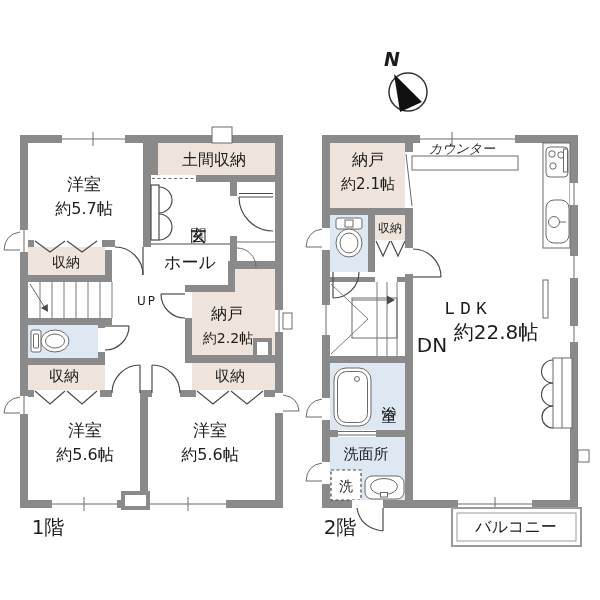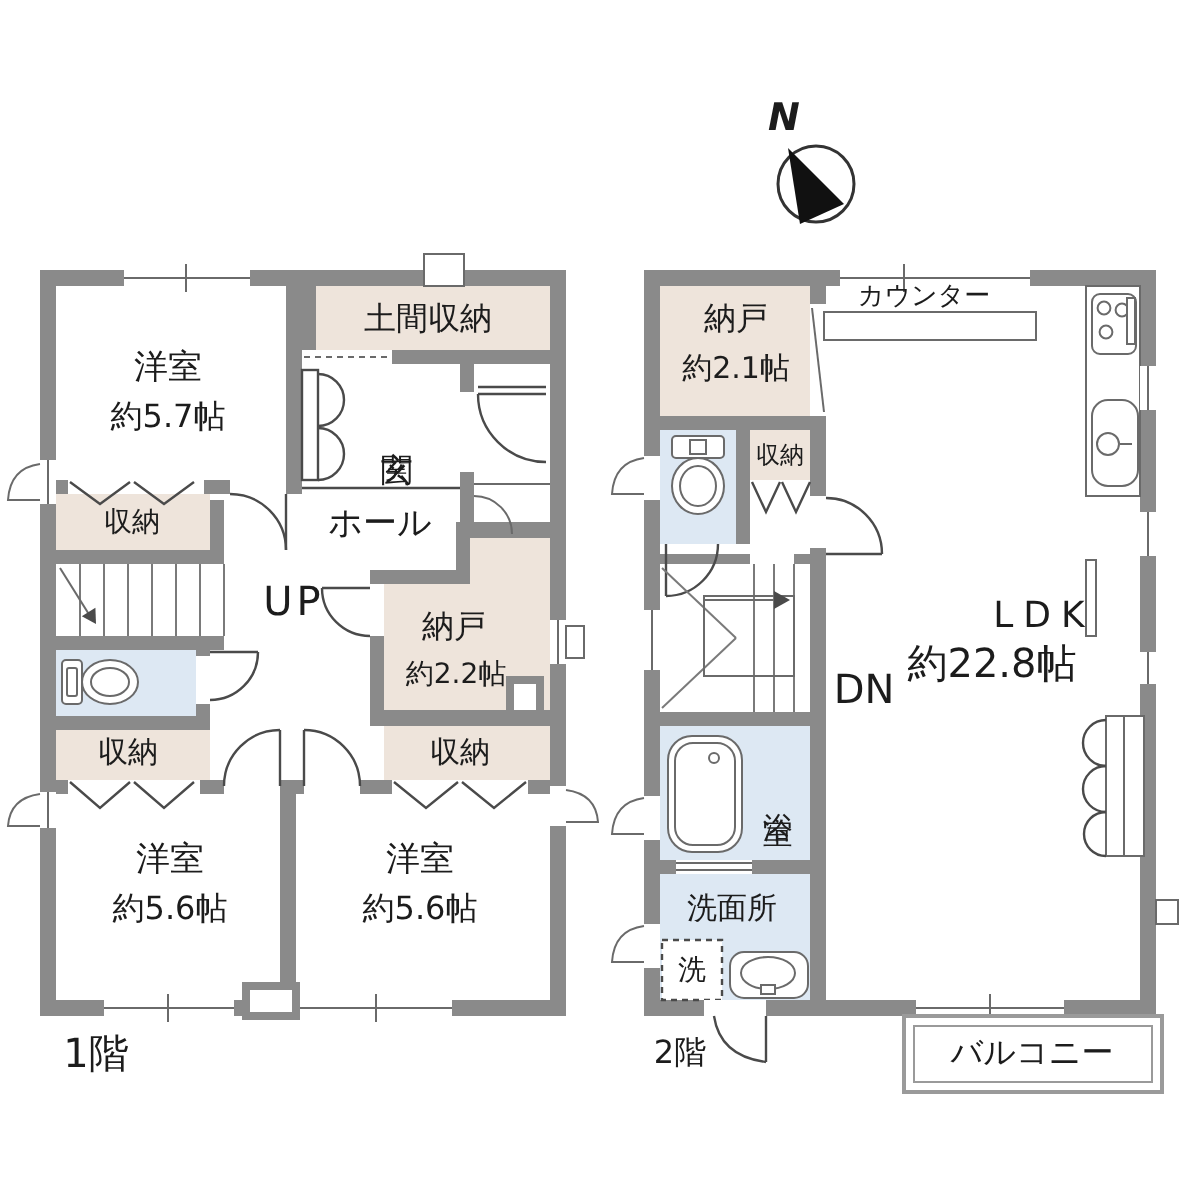--- a/index.html
+++ b/index.html
@@ -269,40 +269,40 @@
     <circle cx="408" cy="92" r="19" fill="#fff" stroke="#333" stroke-width="1.5"></circle>
     <polygon class="north" points="394,74 422,102 400,112"></polygon>
   </g>
 </svg>
 
 <div class="lbl" style="left:84px;top:185px;font-size:17px;">洋室</div>
 <div class="lbl" style="left:84px;top:209px;font-size:16px;">約5.7帖</div>
 <div class="lbl" style="left:214px;top:160px;font-size:16px;">土間収納</div>
 <div class="lbl vert" style="left:198px;top:215px;font-size:16px;">玄関</div>
 <div class="lbl" style="left:190px;top:263px;font-size:17px;">ホール</div>
-<div class="lbl" style="left:147px;top:301px;font-size:20px;letter-spacing:2px;">UP</div>
+<div class="lbl" style="left:147px;top:301px;font-size:12px;letter-spacing:2px;">UP</div>
 <div class="lbl" style="left:66px;top:262px;font-size:14px;">収納</div>
 <div class="lbl" style="left:227px;top:314px;font-size:16px;">納戸</div>
 <div class="lbl" style="left:228px;top:338px;font-size:14px;text-align:center;">約2.2帖</div>
 <div class="lbl" style="left:64px;top:377px;font-size:15px;">収納</div>
 <div class="lbl" style="left:230px;top:377px;font-size:15px;">収納</div>
 <div class="lbl" style="left:85px;top:431px;font-size:17px;">洋室</div>
 <div class="lbl" style="left:85px;top:455px;font-size:16px;">約5.6帖</div>
 <div class="lbl" style="left:210px;top:431px;font-size:17px;">洋室</div>
 <div class="lbl" style="left:210px;top:455px;font-size:16px;">約5.6帖</div>
 <div class="lbl" style="left:48px;top:527px;font-size:20px;">1階</div>
 
 <div class="lbl" style="left:368px;top:160px;font-size:16px;">納戸</div>
 <div class="lbl" style="left:368px;top:185px;font-size:15px;">約2.1帖</div>
-<div class="lbl" style="left:462px;top:149px;font-size:13px;">カウンター</div>
+<div class="lbl" style="left:462px;top:149px;font-size:13px;font-style:italic;">カウンター</div>
 <div class="lbl" style="left:390px;top:228px;font-size:12px;">収納</div>
 <div class="lbl" style="left:432px;top:345px;font-size:20px;">DN</div>
-<div class="lbl" style="left:522px;top:309px;font-size:18px;letter-spacing:5px;">LDK</div>
+<div class="lbl" style="left:468px;top:309px;font-size:18px;letter-spacing:5px;font-family:Liberation Mono, monospace;">LDK</div>
 <div class="lbl" style="left:496px;top:332px;font-size:20px;">約22.8帖</div>
 <div class="lbl vert" style="left:388px;top:396px;font-size:15px;">浴室</div>
 <div class="lbl" style="left:366px;top:455px;font-size:15px;">洗面所</div>
 <div class="lbl" style="left:346px;top:486px;font-size:14px;">洗</div>
 <div class="lbl" style="left:516px;top:527px;font-size:16px;">バルコニー</div>
-<div class="lbl" style="left:340px;top:527px;font-size:16px;">2階</div>
+<div class="lbl" style="left:340px;top:527px;font-size:20px;">2階</div>
 
 <div class="lbl" style="left:392px;top:60px;font-size:19px;font-weight:bold;font-style:italic;">N</div>
 
 </div>
 
 </body></html>

